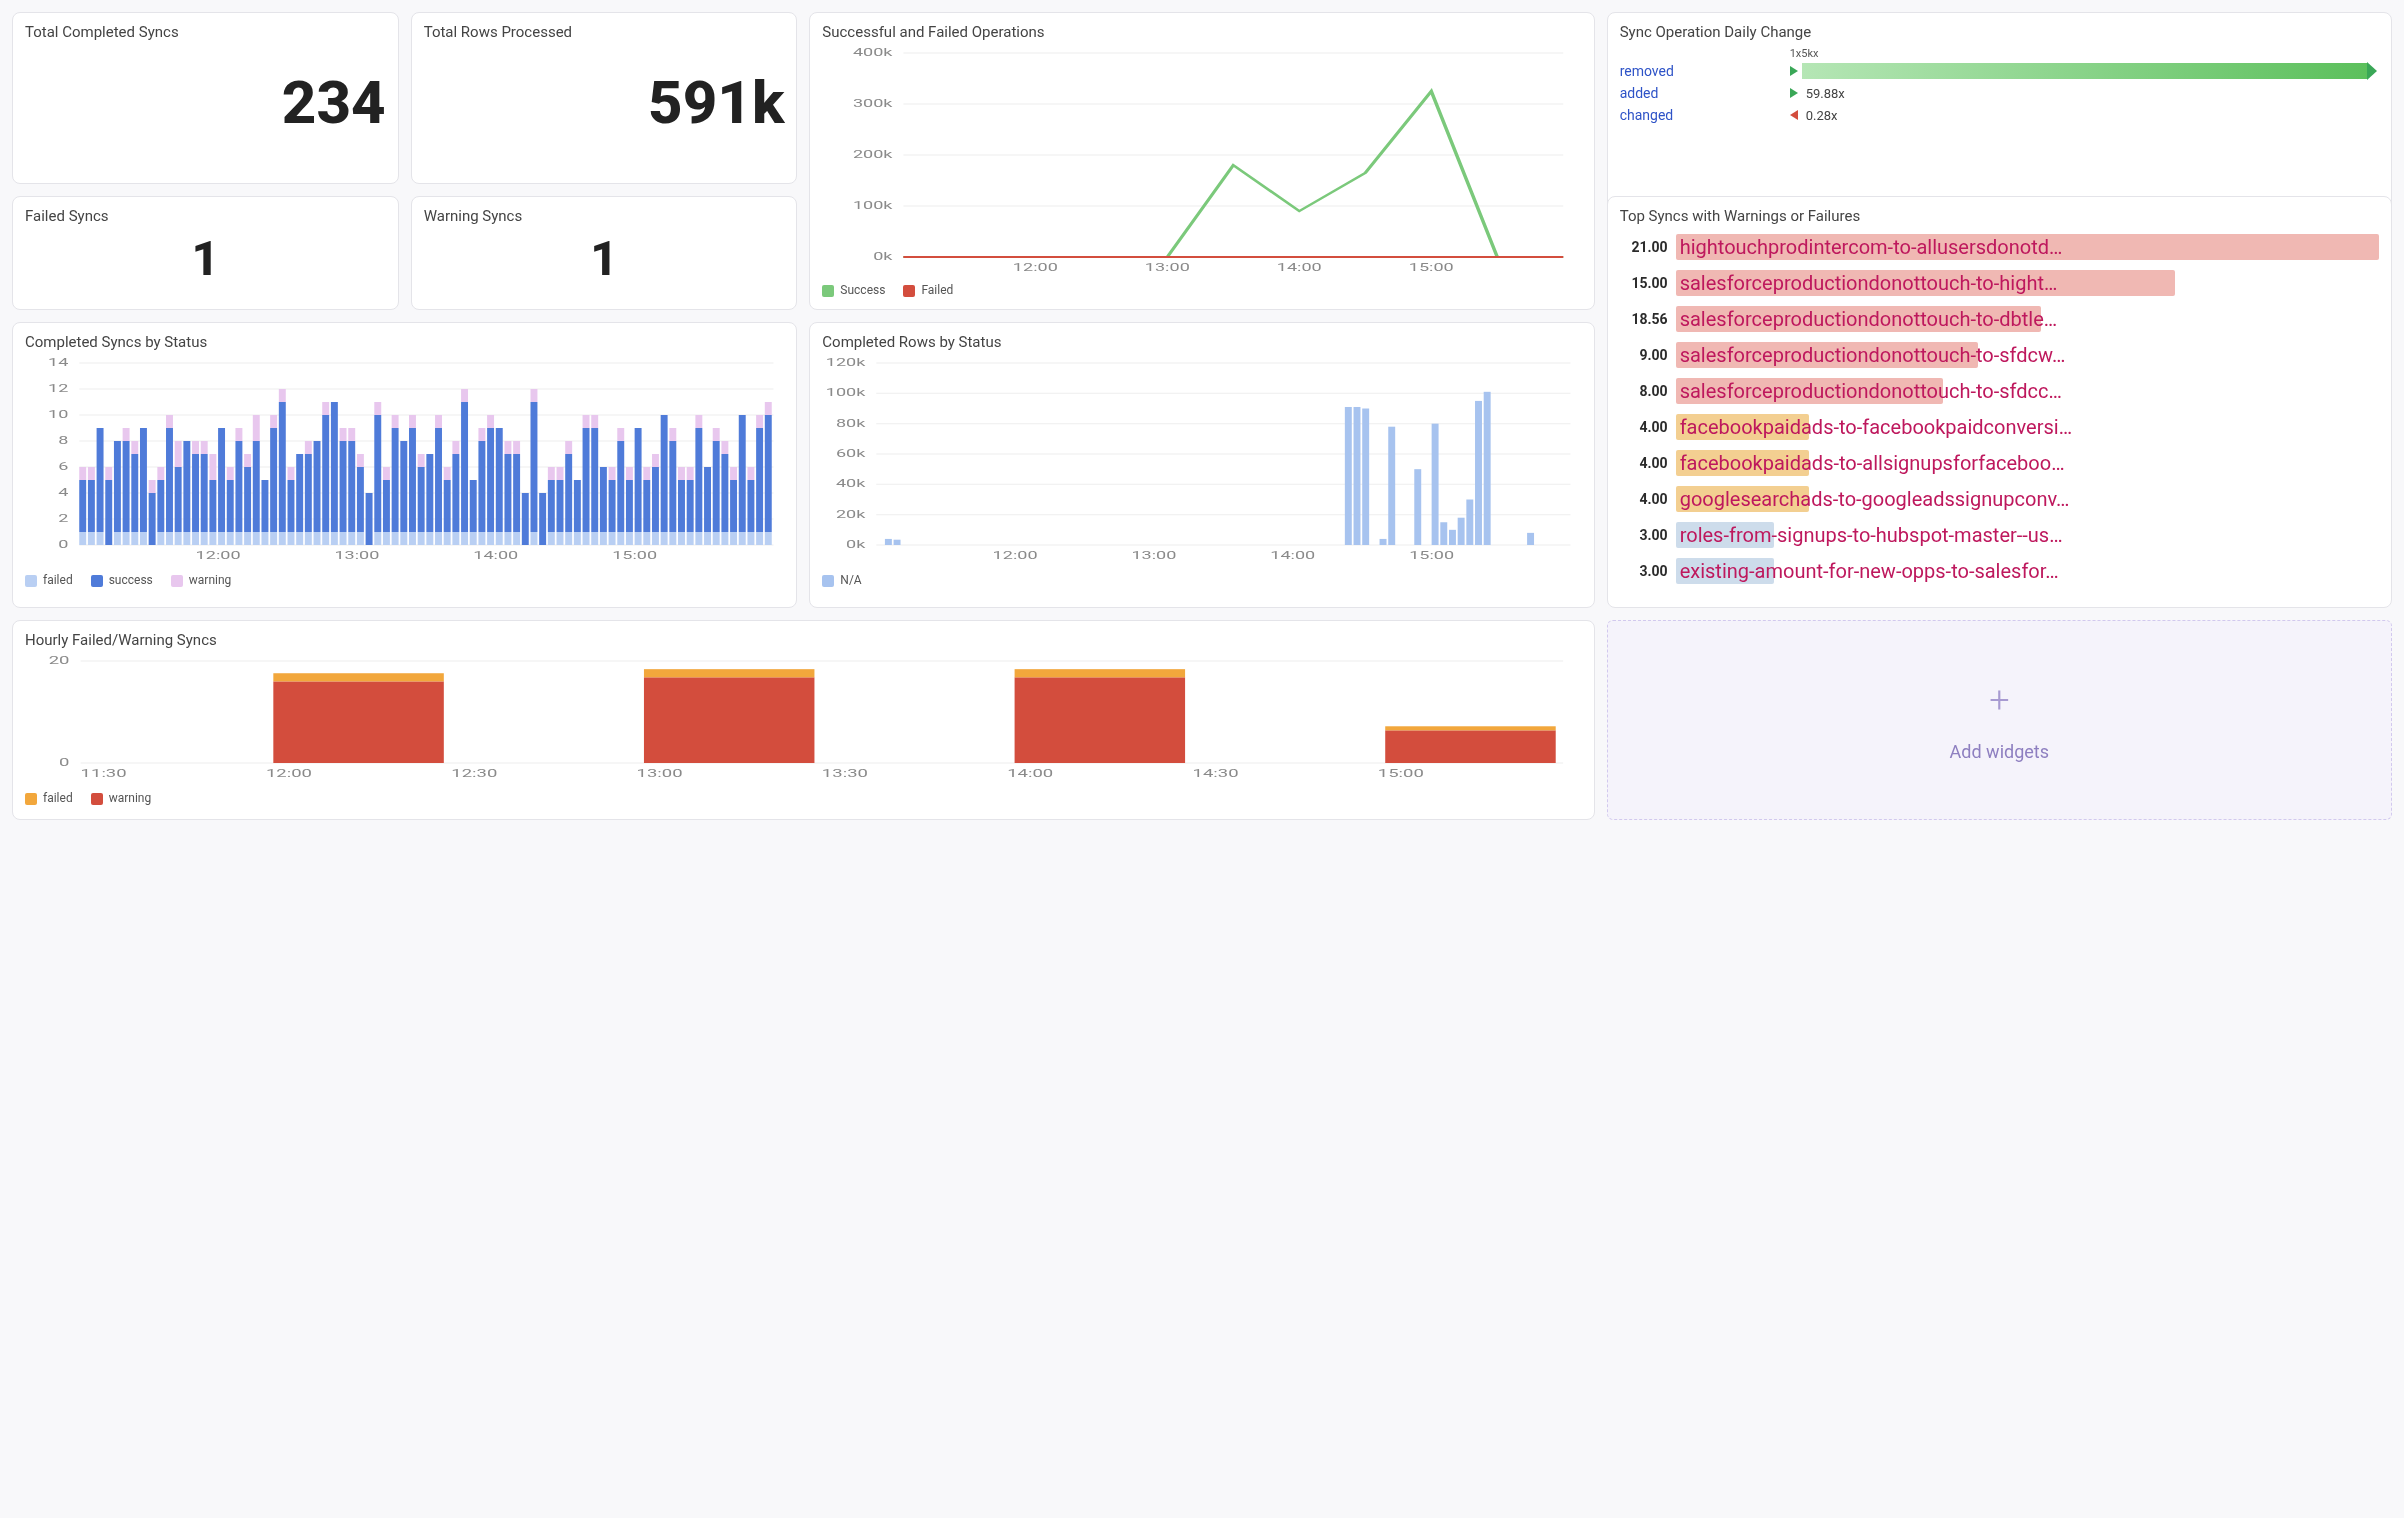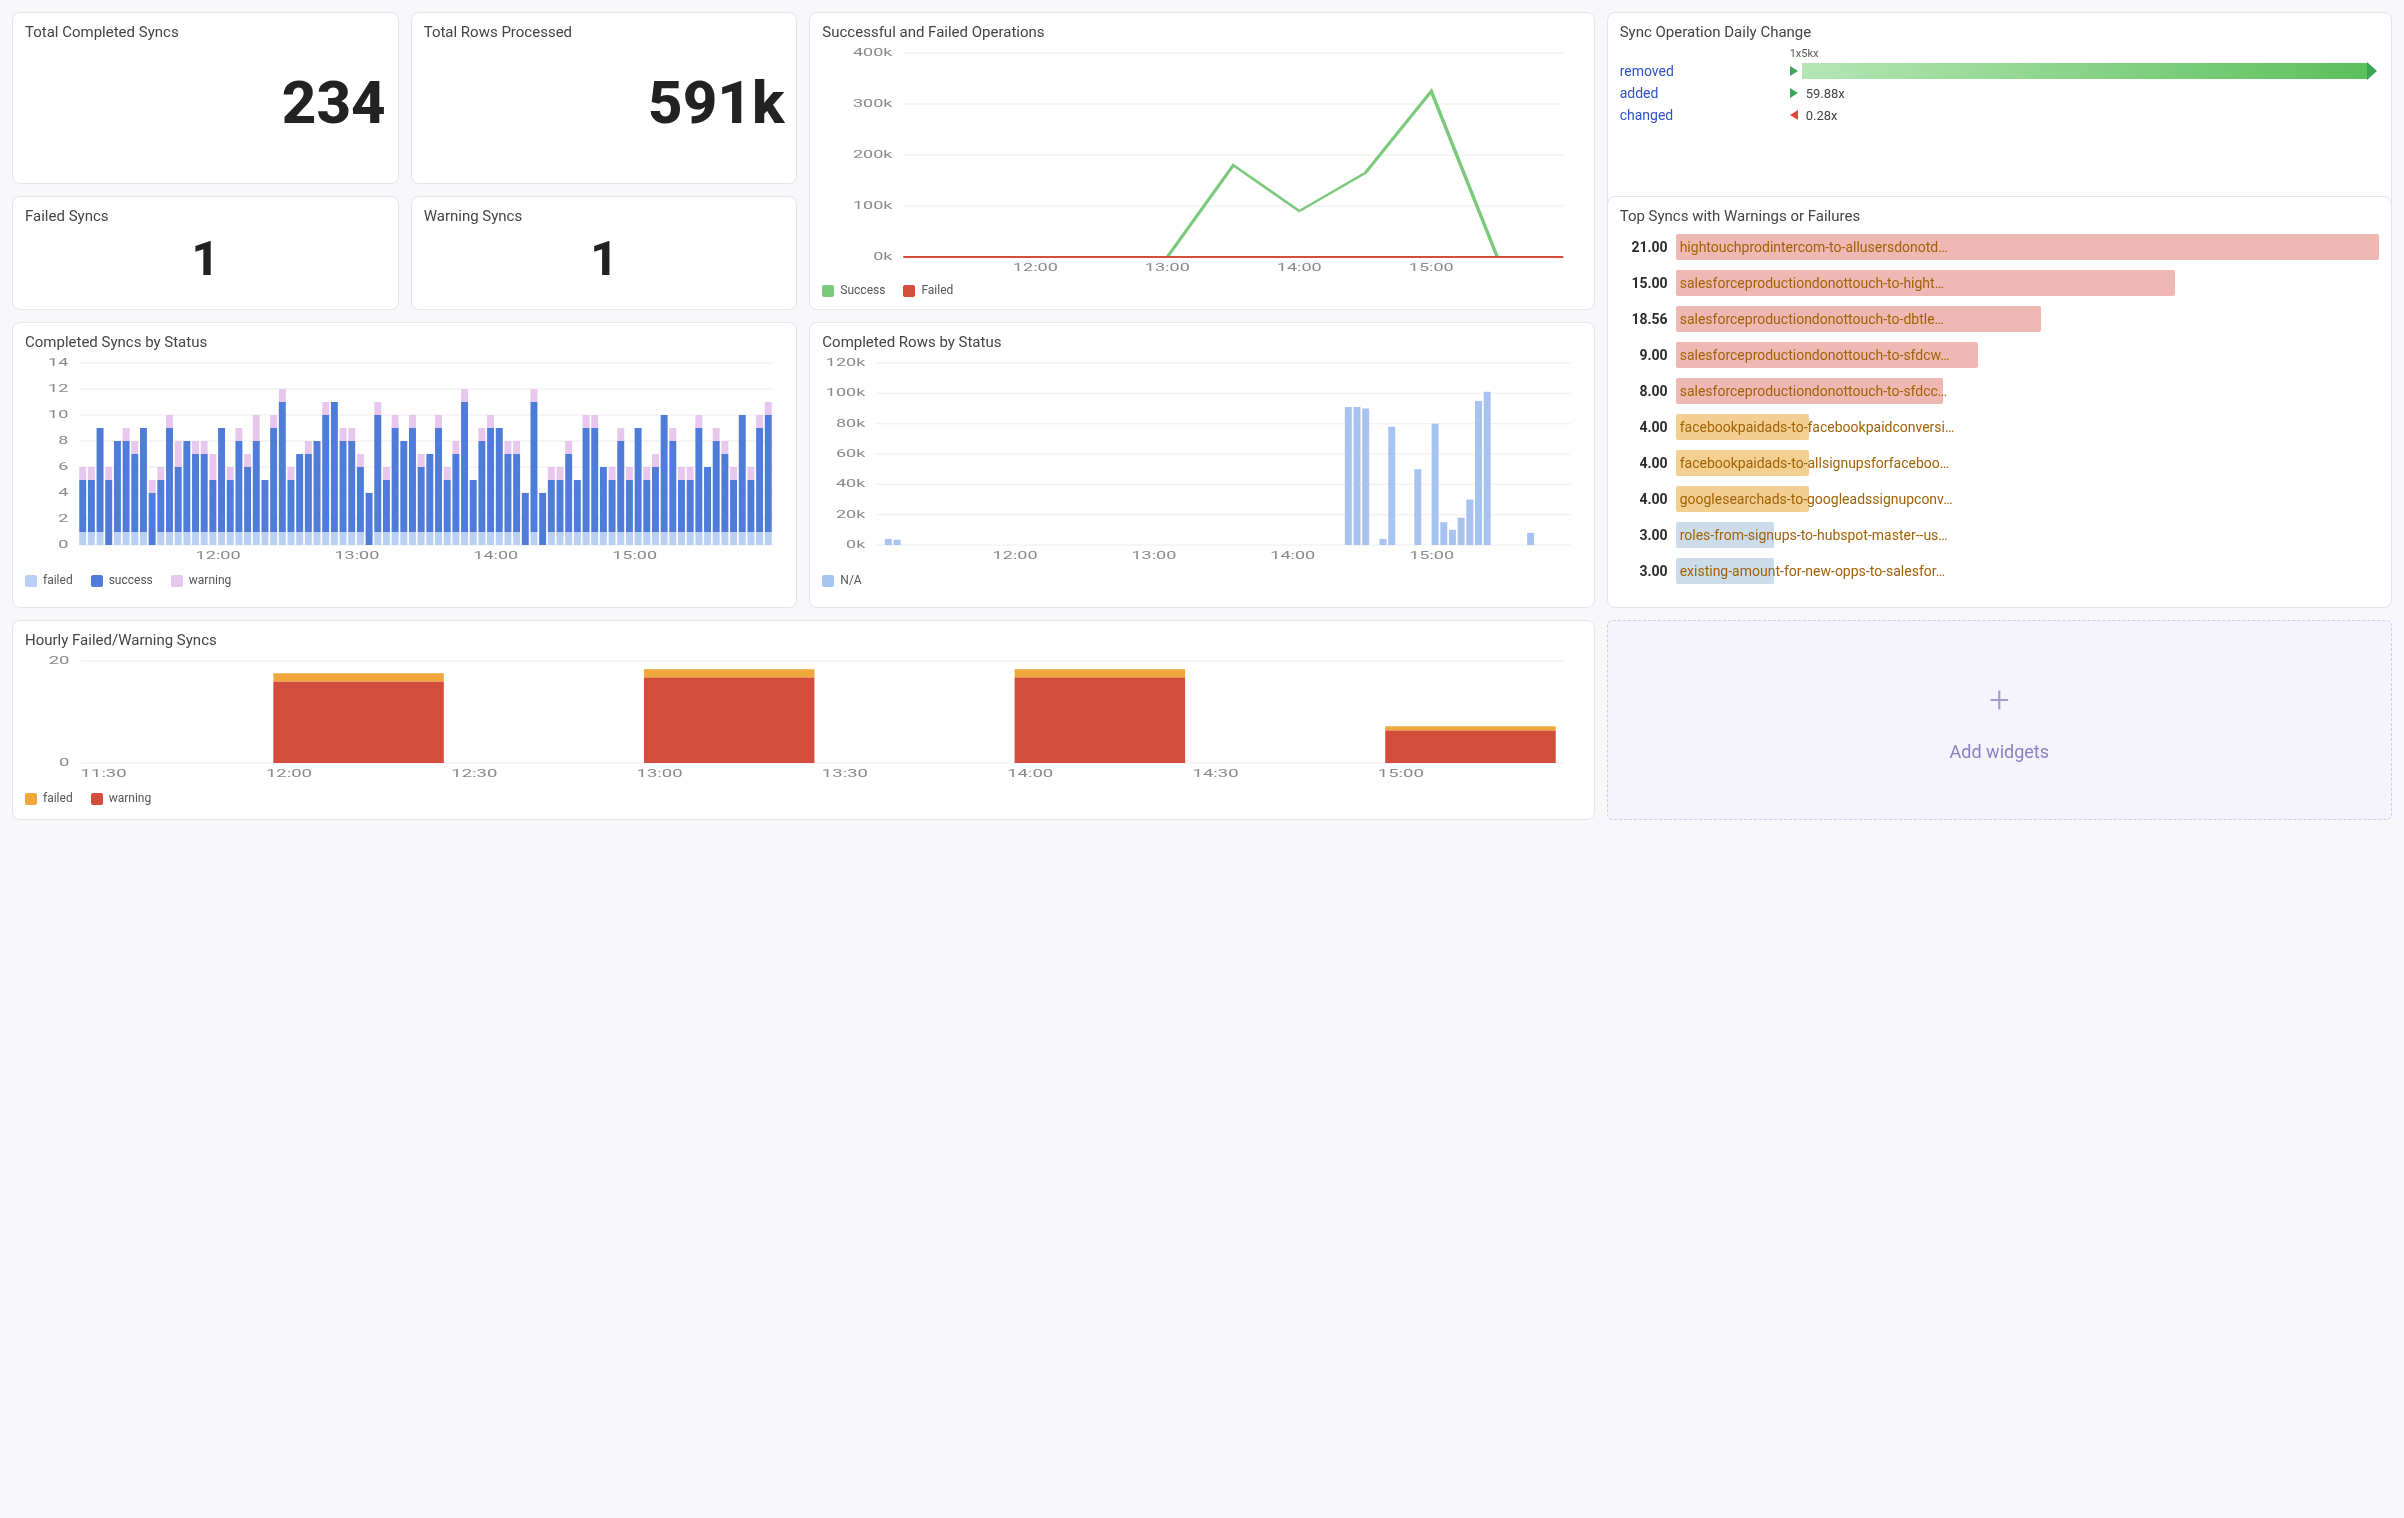--- a/index.html
+++ b/index.html
@@ -90,21 +90,21 @@
     border-top: 9px solid transparent;
     border-bottom: 9px solid transparent;
     border-left: 10px solid #3aa757;
   }
 
   
   .ts-row { display: grid; grid-template-columns: 48px 1fr; gap: 8px; align-items: center; height: 32px; margin-bottom: 4px; }
   .ts-val { text-align: right; font-weight: 700; font-size: 14px; }
   .ts-label-wrap { position: relative; height: 26px; display: flex; align-items: center; overflow: hidden; }
   .ts-bar { position: absolute; left: 0; top: 0; bottom: 0; border-radius: 2px; }
-  .ts-label { position: relative; padding-left: 4px; font-size: 14px; color: #a16207; white-space: nowrap; }
+  .ts-label { position: relative; padding-left: 4px; font-size: 20px; color: #be185d; white-space: nowrap; }
 
   
   .add-box {
     background: #f5f3fb;
     border: 1px dashed #d2c9ee;
     border-radius: 6px;
     display: flex;
     flex-direction: column;
     align-items: center;
     justify-content: center;

